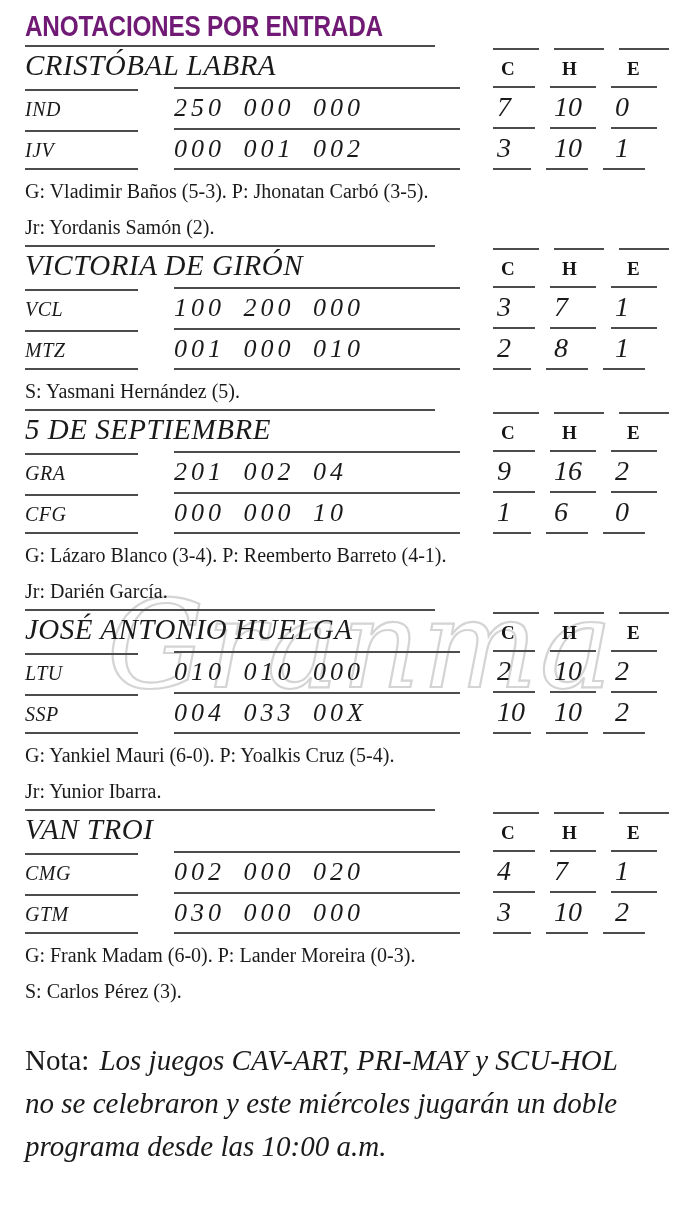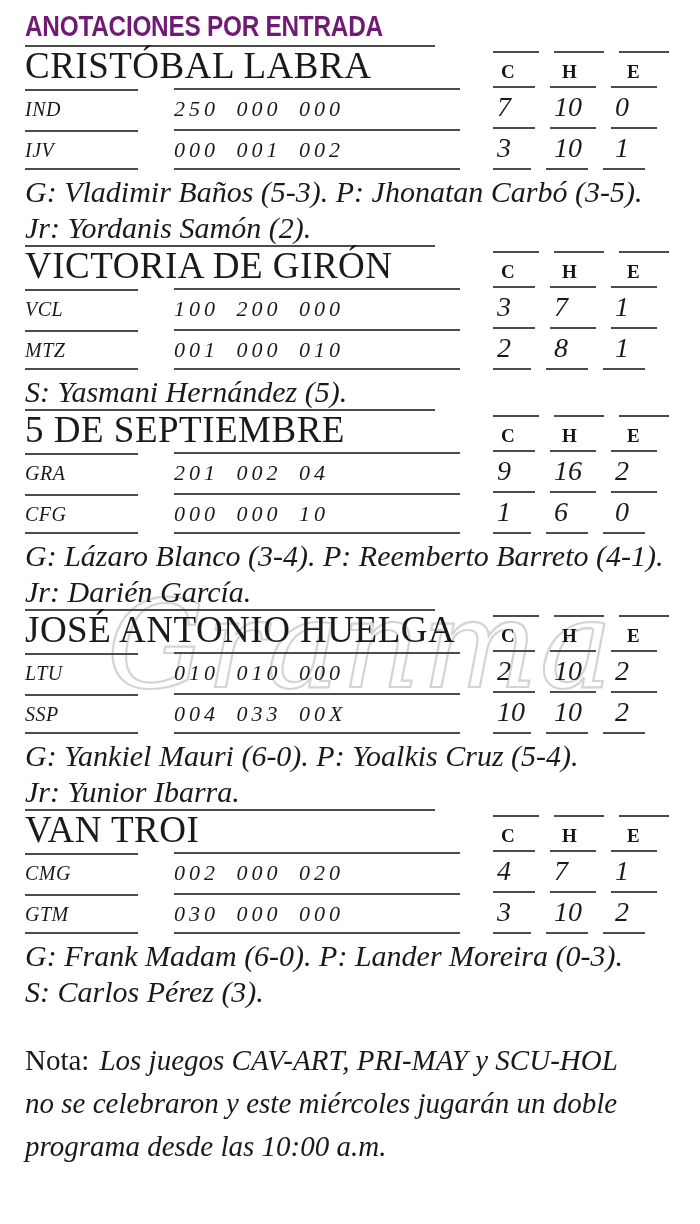--- a/index.html
+++ b/index.html
@@ -23,28 +23,28 @@
   .cell { border-top:2px solid #4c4c4c; line-height:37px; white-space:nowrap; overflow:visible; }
   .srow.rules .cell { height:0; line-height:0; }
 
   .c-venue { width:410px; margin-right:58px; }
   .c-team  { width:113px; margin-right:36px; }
   .c-line  { width:286px; margin-right:33px; }
   .c-c     { width:38px;  margin-right:15px; }
   .c-h     { width:42px;  margin-right:15px; }
   .c-e     { width:42px; }
 
-  .venue-text { font-size:37px; letter-spacing:0.5px; }
+  .venue-text { font-style:italic; font-size:29px; letter-spacing:0.5px; }
   .team-text  { font-style:italic; font-size:20px; letter-spacing:0.5px; }
-  .line-text  { font-style:italic; font-size:22px; letter-spacing:4px; word-spacing:8px; }
+  .line-text  { font-style:italic; font-size:26px; letter-spacing:4px; word-spacing:8px; }
   .num        { font-style:italic; font-size:28px; padding-left:4px; }
   .col-head   { font-weight:700; font-size:19px; padding-left:8px; color:#151515; }
 
   .notes-block { margin:4px 0 0 0; }
-  .note { margin:0; font-style:italic; font-size:30px; line-height:35px; white-space:nowrap; }
+  .note { margin:0; font-size:20px; line-height:35px; white-space:nowrap; }
   .note + .note { margin-top:1px; }
 
   .footer-note { margin:30px 0 8px 0; font-style:italic; font-size:29px; line-height:43px; }
   .footer-note .label { font-style:normal; margin-right:10px; }
 
   .watermark {
     position:absolute; left:103px; top:585px; z-index:0; pointer-events:none;
   }
   .watermark text {
     font-family:"DejaVu Serif", serif; font-style:italic; font-size:122px;

